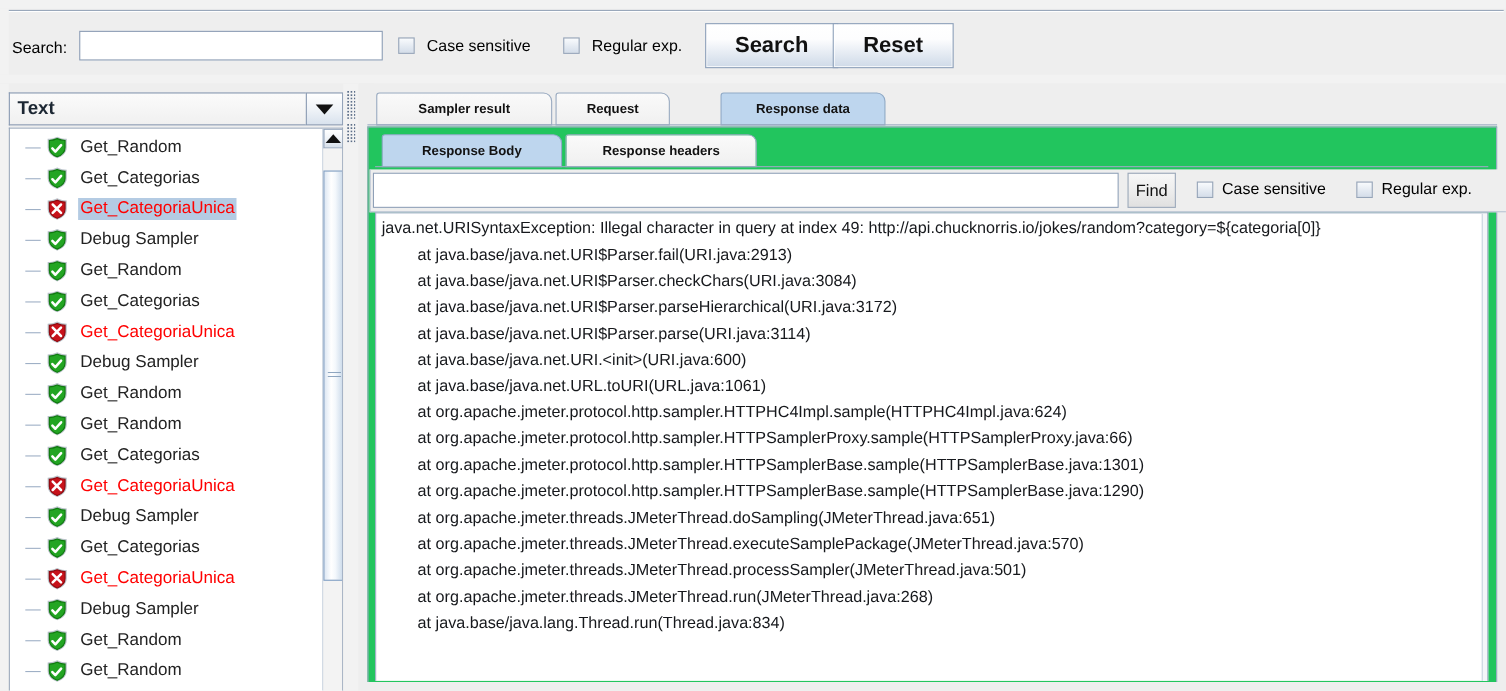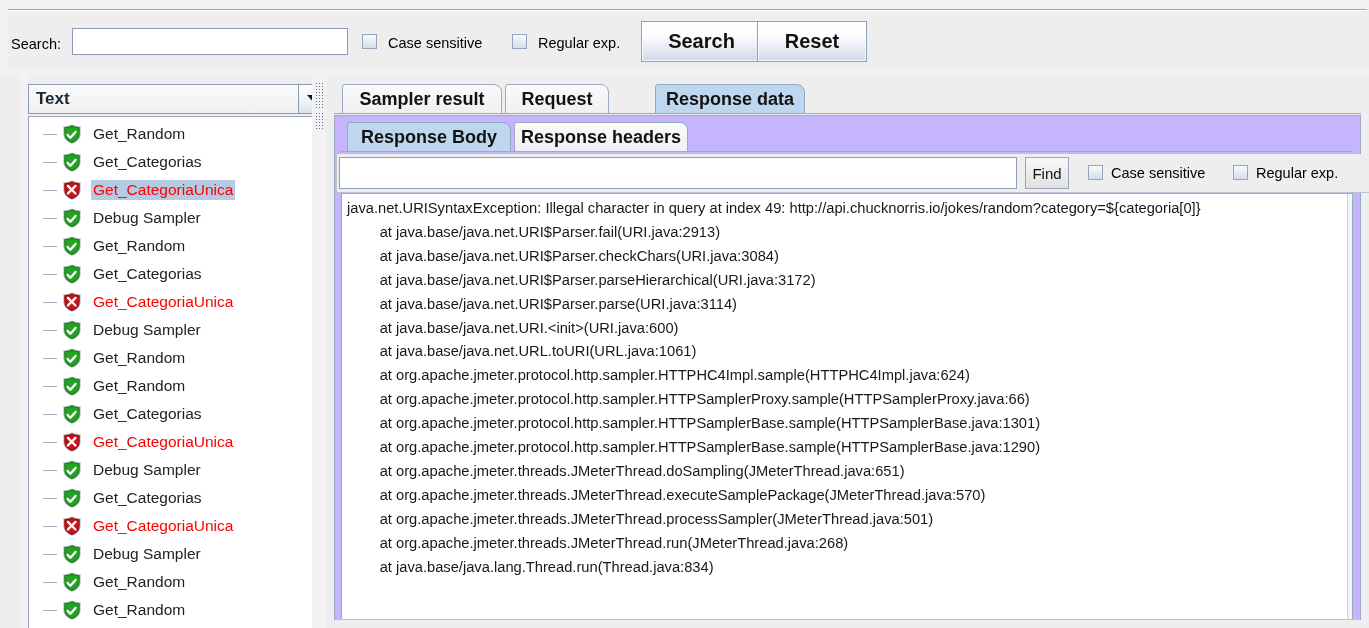--- a/index.html
+++ b/index.html
@@ -78,21 +78,20 @@
     cursor: default;
   }
 
   
   #main { position: absolute; left: 0; top: 76px; width: 1369px; height: 552px; }
 
   
   #left-panel {
     position: absolute; left: 0; top: 0; width: 340px; height: 552px;
     background: #eeeeee;
-    margin-left: 20px;
   }
   #left-panel .ldots {
     position: absolute; left: 0; top: 0; width: 8px; height: 552px; background: #f2f2f2;
   }
   #combo-wrap {
     position: absolute; left: 8px; top: 8px; width: 304px; height: 30px;
     display: flex;
   }
   #combo-field {
     flex: 1; border: 1px solid #8a9bb3; border-right: none;
@@ -181,36 +180,36 @@
     background: #eeeeee;
   }
 
   
   #outer-tabs {
     position: absolute; left: 8px; top: 8px; width: 1027px; height: 30px;
   }
   .tab {
     position: absolute; top: 0; height: 30px;
     display: flex; align-items: center; justify-content: center;
-    font-size: 18px; font-weight: 700; color: #121212;
+    font-size: 12px; font-weight: 700; color: #121212;
     border: 1px solid #9aabc1;
     border-radius: 3px 8px 0 0;
     background: linear-gradient(180deg,#fafafa 0%,#f0f0f0 100%);
   }
   .tab.active { background: #bed6ee; border-color: #8fa9c6; }
   #outer-tabs-underline {
     position: absolute; left: 8px; top: 37px; width: 1027px; height: 2px;
     border-top: 1px solid #9aabc1;
   }
 
   
   #inner-panel {
     position: absolute; left: 8px; top: 39px; width: 1027px; height: 505px;
     border: 1px solid #9aabc1; border-bottom: none;
-    background: #c4b5fd;
+    background: #22c55e;
   }
   #inner-tabs { position: absolute; left: 6px; top: 6px; height: 30px; width: 1010px; }
   #inner-tabs-underline {
     position: absolute; left: 6px; top: 35px; width: 1012px; height: 2px;
     border-top: 1px solid #9aabc1;
   }
 
   
   #find-bar {
     position: absolute; left: 1px; top: 38px; width: 1144px; height: 39px;

